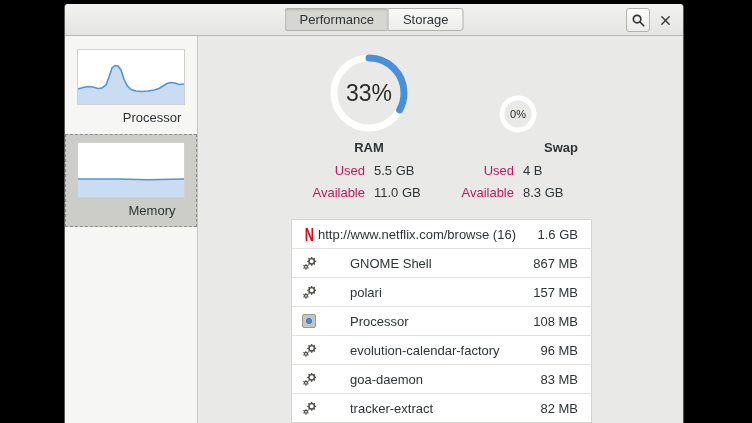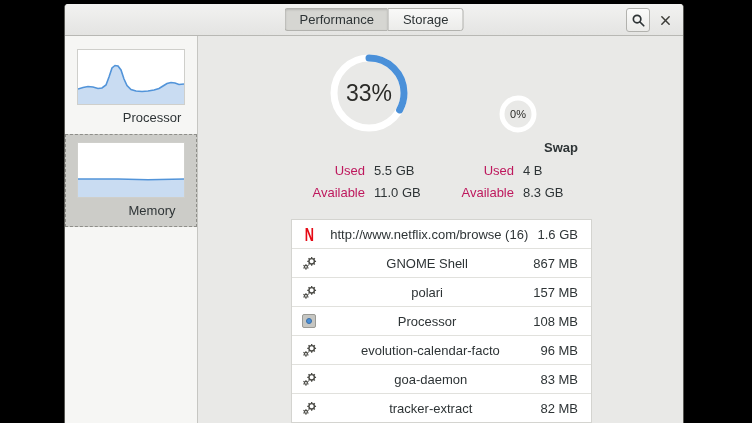--- a/index.html
+++ b/index.html
@@ -47,21 +47,21 @@
   .stats.ram{left:71px;} .stats.swap{left:220px;}
   .stat-label{justify-self:end;color:#be185d;}
   .stat-value{justify-self:start;color:#2e3436;}
   
   .proc-list{position:absolute;left:93px;top:183px;width:301px;background:#fff;
              border:1px solid #d4d4d0;box-sizing:border-box;}
   .proc-row{height:28px;display:flex;align-items:center;padding:0 13px 0 9px;background:#fff;}
   .proc-row + .proc-row{border-top:1px solid #e1e1dd;gap:32px;}
   .proc-icon{width:16px;height:16px;display:inline-flex;align-items:center;
              justify-content:center;flex:none;}
-  .proc-name{margin-left:12px;white-space:nowrap;overflow:hidden;flex:1;text-align:center;}
+  .proc-name{margin-left:1px;white-space:nowrap;overflow:hidden;flex:1;}
   .proc-val{margin-left:8px;white-space:nowrap;}
   .nflx-n{font-weight:bold;font-size:15px;display:inline-block;transform:scale(.85,1.25);
           font-family:"Liberation Sans",sans-serif;}
   .sw-box{width:12px;height:12px;background:#c6c6c2;border:1px solid #9a9a95;border-radius:2px;
           position:relative;display:inline-block;}
   .sw-dot{position:absolute;left:50%;top:50%;transform:translate(-50%,-50%);width:6px;
           height:6px;border-radius:50%;background:#4a90d9;border:1px solid #3a6ea5;box-sizing:border-box;}
   .undershoot{position:absolute;left:0;right:0;bottom:0;height:3px;
               background:repeating-linear-gradient(90deg,#d8d8d4 0 4px,#f4f4f2 4px 8px);}
 </style>
@@ -122,20 +122,21 @@
       </div>
 
       <div class="dial dial-swap">
         <svg width="44" height="44" viewBox="0 0 44 44">
           <circle cx="22" cy="22" r="16" fill="none" stroke-width="5" stroke="#ffffff"></circle>
           <circle class="ring-fg" cx="22" cy="22" r="16" fill="none" stroke-width="5" transform="rotate(-90 22 22)" stroke="none"></circle>
         </svg>
         <div class="dial-pct">0%</div>
       </div>
 
+      <div class="gauge-name ram">RAM</div>
       <div class="gauge-name swap">Swap</div>
 
       <div class="stats ram">
         <span class="stat-label">Used</span>
         <span class="stat-value">5.5 GB</span>
         <span class="stat-label">Available</span>
         <span class="stat-value">11.0 GB</span>
       </div>
 
       <div class="stats swap">

